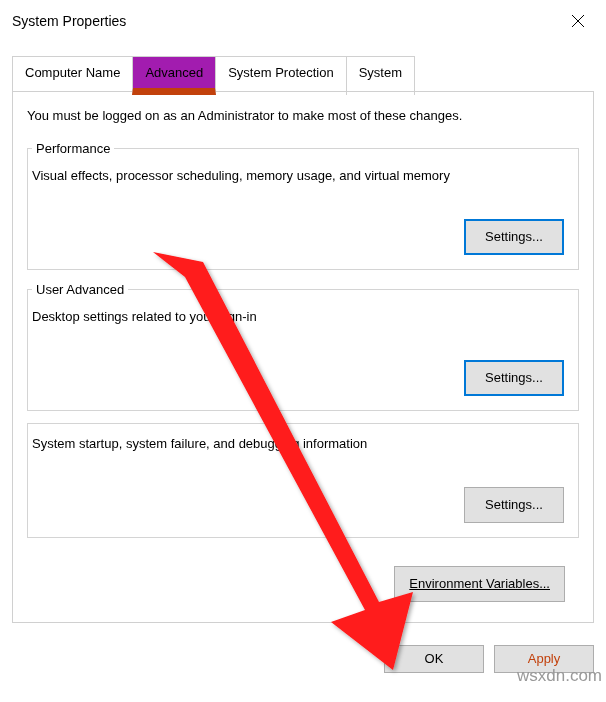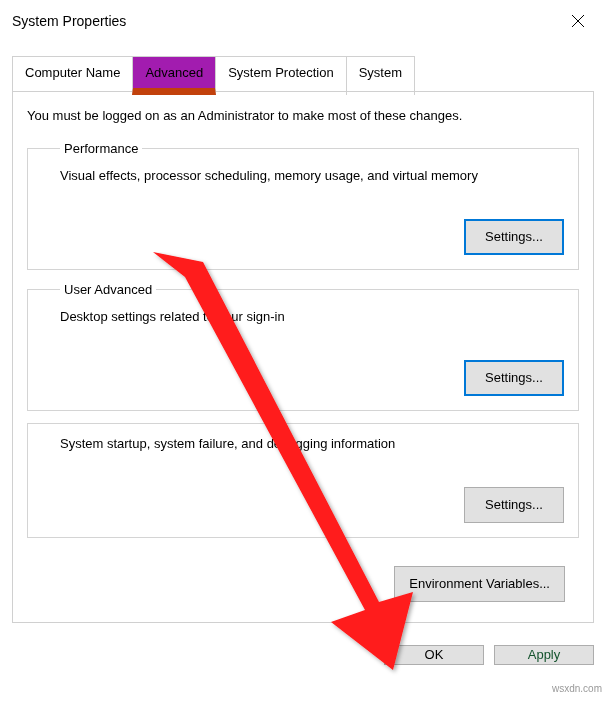--- a/index.html
+++ b/index.html
@@ -61,21 +61,21 @@
       padding: 16px 14px 20px 14px;
       position: relative;
     }
     .intro {
       margin-bottom: 18px;
       font-size: 13px;
     }
     fieldset {
       border: 1px solid #d4d4d4;
       margin-bottom: 12px;
-      padding: 12px 14px 14px 32px;
+      padding: 12px 14px 14px 4px;
       position: relative;
     }
     legend {
       padding: 0 4px;
       font-size: 13px;
     }
     .group-desc {
       font-size: 13px;
       margin-bottom: 34px;
       line-height: 1.3;
@@ -96,52 +96,53 @@
     }
     .btn.focused {
       border: 2px solid #0078d7;
       background: #e1e1e1;
       padding: 1px 13px;
     }
     .env-row {
       display: flex;
       justify-content: flex-end;
       padding: 16px 14px 0 0;
+      text-decoration: underline;
     }
     .dialog-btn-row {
       display: flex;
       justify-content: flex-end;
       gap: 10px;
       padding: 10px 12px 12px 0;
     }
     .dialog-btn {
       width: 100px;
-      height: 20px;
+      height: 28px;
       border: 1px solid #adadad;
       background: #e1e1e1;
       font-family: inherit;
       font-size: 13px;
       cursor: pointer;
     }
     .dialog-btn:disabled {
-      color: #14532d;
+      color: #c2410c;
       cursor: default;
     }
     .arrow-overlay {
       position: absolute;
       left: 130px;
       top: 160px;
       pointer-events: none;
       z-index: 100;
     }
     .watermark {
       position: absolute;
       right: 4px;
-      bottom: 8px;
-      font-size: 10px;
+      bottom: 16px;
+      font-size: 17px;
       color: #999;
     }
   </style>
 </head>
 <body>
 
 <div class="titlebar">
   <span class="titlebar-title">System Properties</span>
   <div class="close-btn">
     <svg viewBox="0 0 14 14">

